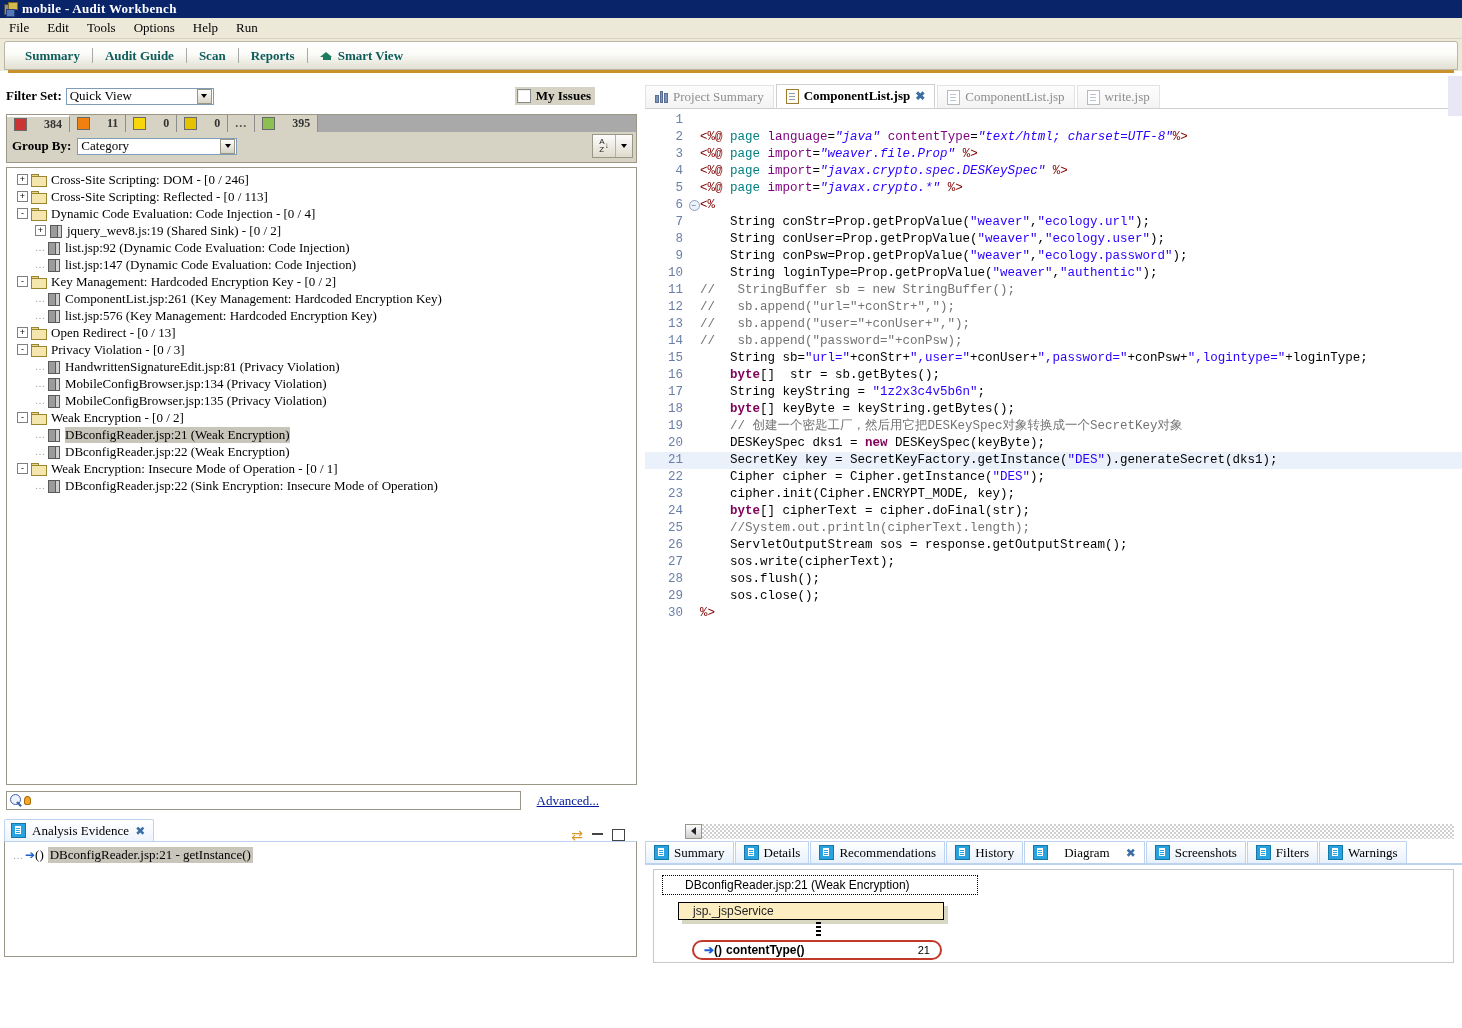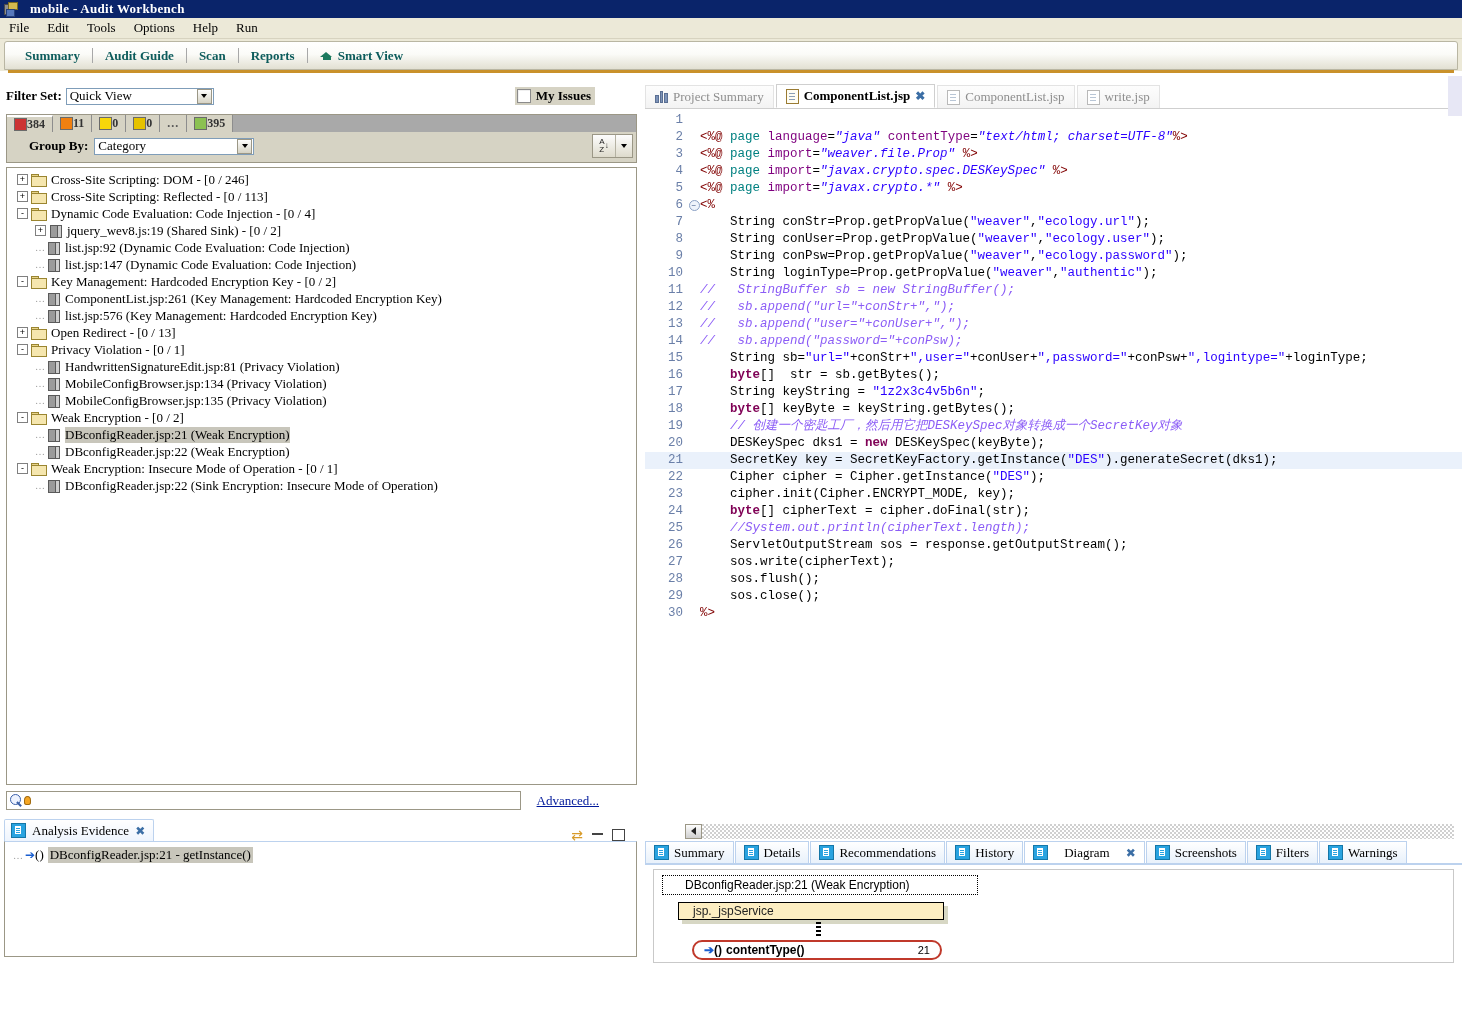--- a/index.html
+++ b/index.html
@@ -8,21 +8,21 @@
     overflow: hidden;
     background: #ffffff;
     font-family: "Liberation Sans", sans-serif;
     font-size: 12px;
   }
   #app { position: relative; width: 1462px; height: 1028px; background:#fff; }
 
   
   .titlebar {
     height: 18px; background: #0a246a; color: #fff;
-    display: flex; align-items: center; gap: 12px;
+    display: flex; align-items: center; gap: 4px;
     padding: 0 4px;
     font-family: "Liberation Serif", serif;
     font-weight: bold; font-size: 13px;
     letter-spacing: .3px;
   }
   .tb-icon { width: 14px; height: 14px; position: relative; flex: none; }
   .tb-icon .sq1 { position:absolute; left:0; top:2px; width:9px; height:9px; background:#8f8f8f; border:1px solid #4a4a4a; }
   .tb-icon .sq2 { position:absolute; left:4px; top:0px; width:8px; height:6px; background:#d4b94f; border:1px solid #7a6a20; }
   .tb-icon .sq3 { position:absolute; left:2px; top:7px; width:7px; height:6px; background:#5577bb; border:1px solid #26407a; }
 
@@ -83,35 +83,35 @@
     display:flex; align-items:center; justify-content:center;
   }
   .caret-dn { width:0;height:0;border-left:3.5px solid transparent;border-right:3.5px solid transparent;border-top:4px solid #000; }
   .myissues { margin-left:auto; display:flex; align-items:center; gap:5px; background:#d6d3c4; padding:1px 4px 1px 2px; margin-right:42px;}
   .chk { width:12px;height:12px;border:1px solid #8b8b8b; background:#fff; box-shadow: inset 1px 1px 0 #f0f0f0; }
 
   
   .sevpanel { margin: 6px 4px 0 6px; border:1px solid #9b9786; background:#d6d3c4; }
   .sevtabs { display:flex; align-items:stretch; height:17px; background:#a9a9a9; }
   .sevtab {
-    display:flex; align-items:center; gap:0; padding:0 7px;
+    display:flex; align-items:center; gap:17px; padding:0 7px;
     background:#d6d3c4; border-right:1px solid #8d8d8d;
     font-family:"Liberation Serif", serif; font-weight:bold; font-size:12px; color:#333;
   }
   .sevtab.active { background:#d6d3c4; border-top:2px solid #fff; }
   .sevtab .sw { width:11px; height:11px; border:1px solid #6a6a6a; }
   .sevtab.dots { color:#555; letter-spacing:1px; }
   .sevtab.tail { flex:1; border-right:none; background:#a9a9a9; }
   .critbar {
     margin:3px; height:21px; background:#cc3333; border:1px solid #a52222;
     display:flex; align-items:center; color:#fff;
     font-family:"Liberation Sans", sans-serif; font-weight:bold; font-size:13px;
     padding-left:7px;
   }
-  .groupby-row { display:flex; align-items:center; height:24px; padding: 2px 3px 4px 22px; }
+  .groupby-row { display:flex; align-items:center; height:24px; padding: 2px 3px 4px 5px; }
   .sortbtn {
     margin-left:auto; display:flex; align-items:stretch; height:22px;
     border:1px solid #9b9786; background: linear-gradient(#fdfdfd,#dedbcc);
   }
   .sortbtn .az {
     width:22px; display:flex; align-items:center; justify-content:center;
     font-family:"Liberation Sans", sans-serif; font-size:8px; line-height:8px; color:#222;
     border-right:1px solid #b5b2a3;
   }
   .sortbtn .azcol { display:flex; flex-direction:column; align-items:center; }
@@ -215,21 +215,21 @@
   .gutter {
     width:38px; text-align:right; padding-right:5px; color:#6a7fa8; flex:none;
     font-family:"Liberation Mono", monospace; font-size:12.5px;
   }
   .foldcol { width:12px; flex:none; display:flex; align-items:center; justify-content:center; }
   .foldbox { width:9px;height:9px;border:1px solid #8aa0c4;border-radius:50%;background:#eef3fb;
      display:flex;align-items:center;justify-content:center;font-size:8px;line-height:7px;color:#45618f;}
   .srcline { flex:1; }
   .kw { color:#7f0055; font-weight:bold; }
   .str { color:#2a00ff; }
-  .cmt { color:#8b5cf6;font-style:italic; }
+  .cmt { color:#737373; }
   .jsp { color:#008080; }
   .jspbrk { color:#800000; }
   .jspattr { color:#7f007f; }
 
   .hscroll-wrap { position:absolute; left:0; bottom:0; width:100%; height:16px; display:flex; align-items:center;}
   .hsb-left {
     width:17px;height:15px;margin-left:40px;
     background:linear-gradient(#fdfdfd,#cfcfcf);border:1px solid #9b9786;
     display:flex;align-items:center;justify-content:center; box-sizing:border-box;
   }
@@ -476,21 +476,21 @@
               </span>
               <span class="">Open Redirect - [0 / 13]</span>
             </div>
             <div class="trow">
               <span class="ind" style="width:10px"></span>
               <span class="exp">-</span>
               <span class="folder">
                 <span class="tab"></span>
                 <span class="body"></span>
               </span>
-              <span class="">Privacy Violation - [0 / 1]</span>
+              <span class="">Privacy Violation - [0 / 3]</span>
             </div>
             <div class="trow">
               <span class="ind" style="width:28px"></span>
               <span class="dots-h">…</span>
               <span class="doc">
                 <span class="d1"></span>
                 <span class="d2"></span>
               </span>
               <span class="">HandwrittenSignatureEdit.jsp:81 (Privacy Violation)</span>
             </div>

